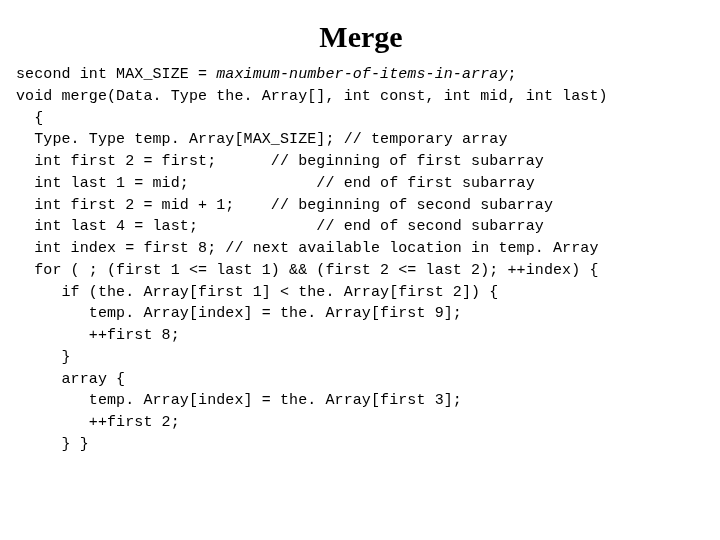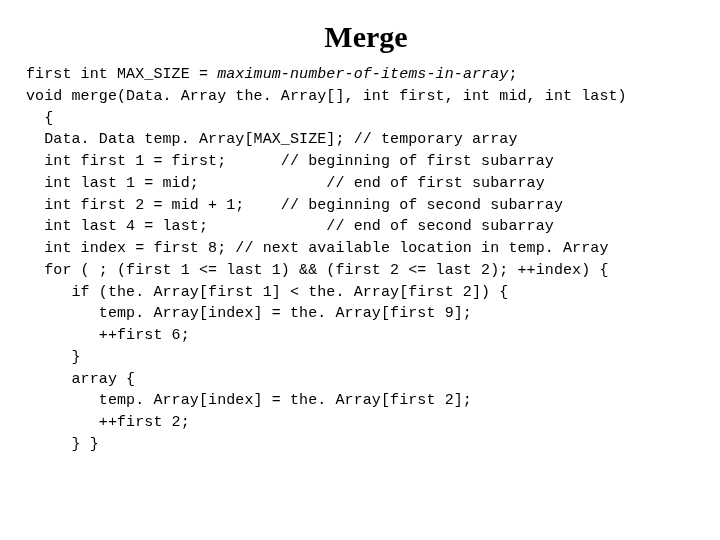--- a/index.html
+++ b/index.html
@@ -9,21 +9,21 @@
     width: 720px;
     height: 540px;
     font-family: "Times New Roman", Times, serif;
     color: #000;
     overflow: hidden;
   }
   .slide {
     width: 720px;
     height: 498px;
     box-sizing: border-box;
-    padding: 20px 14px 10px 26px;
+    padding: 20px 14px 10px 16px;
   }
   .title {
     font-size: 30px;
     font-weight: bold;
     text-align: center;
     margin: 0 0 10px 0;
     font-family: "Times New Roman", Times, serif;
   }
   .code {
     font-family: "Courier New", Courier, monospace;
@@ -35,31 +35,31 @@
   .italic {
     font-style: italic;
     text-align: center;
   }
 </style>
 </head>
 <body>
 
 <div class="slide">
   <h1 class="title">Merge</h1>
-  <div class="code"><span>first int MAX_SIZE = </span><span class="italic">maximum-number-of-items-in-array</span><span>;</span>
-<span>void merge(Data. Array the. Array[], int first, int mid, int last)</span>
+  <div class="code"><span>second int MAX_SIZE = </span><span class="italic">maximum-number-of-items-in-array</span><span>;</span>
+<span>void merge(Data. Type the. Array[], int const, int mid, int last)</span>
 <span>  {</span>
-<span>  Data. Data temp. Array[MAX_SIZE]; // temporary array</span>
-<span>  int first 1 = first;      // beginning of first subarray</span>
+<span>  Type. Type temp. Array[MAX_SIZE]; // temporary array</span>
+<span>  int first 2 = first;      // beginning of first subarray</span>
 <span>  int last 1 = mid;              // end of first subarray</span>
 <span>  int first 2 = mid + 1;    // beginning of second subarray</span>
 <span>  int last 4 = last;             // end of second subarray</span>
 <span>  int index = first 8; // next available location in temp. Array</span>
 <span>  for ( ; (first 1 &lt;= last 1) &amp;&amp; (first 2 &lt;= last 2); ++index) {</span>
 <span>     if (the. Array[first 1] &lt; the. Array[first 2]) {</span>
 <span>        temp. Array[index] = the. Array[first 9];</span>
-<span>        ++first 6;</span>
+<span>        ++first 8;</span>
 <span>     }</span>
 <span>     array {</span>
-<span>        temp. Array[index] = the. Array[first 2];</span>
+<span>        temp. Array[index] = the. Array[first 3];</span>
 <span>        ++first 2;</span>
 <span>     } }</span></div>
 </div>
 
 </body></html>

